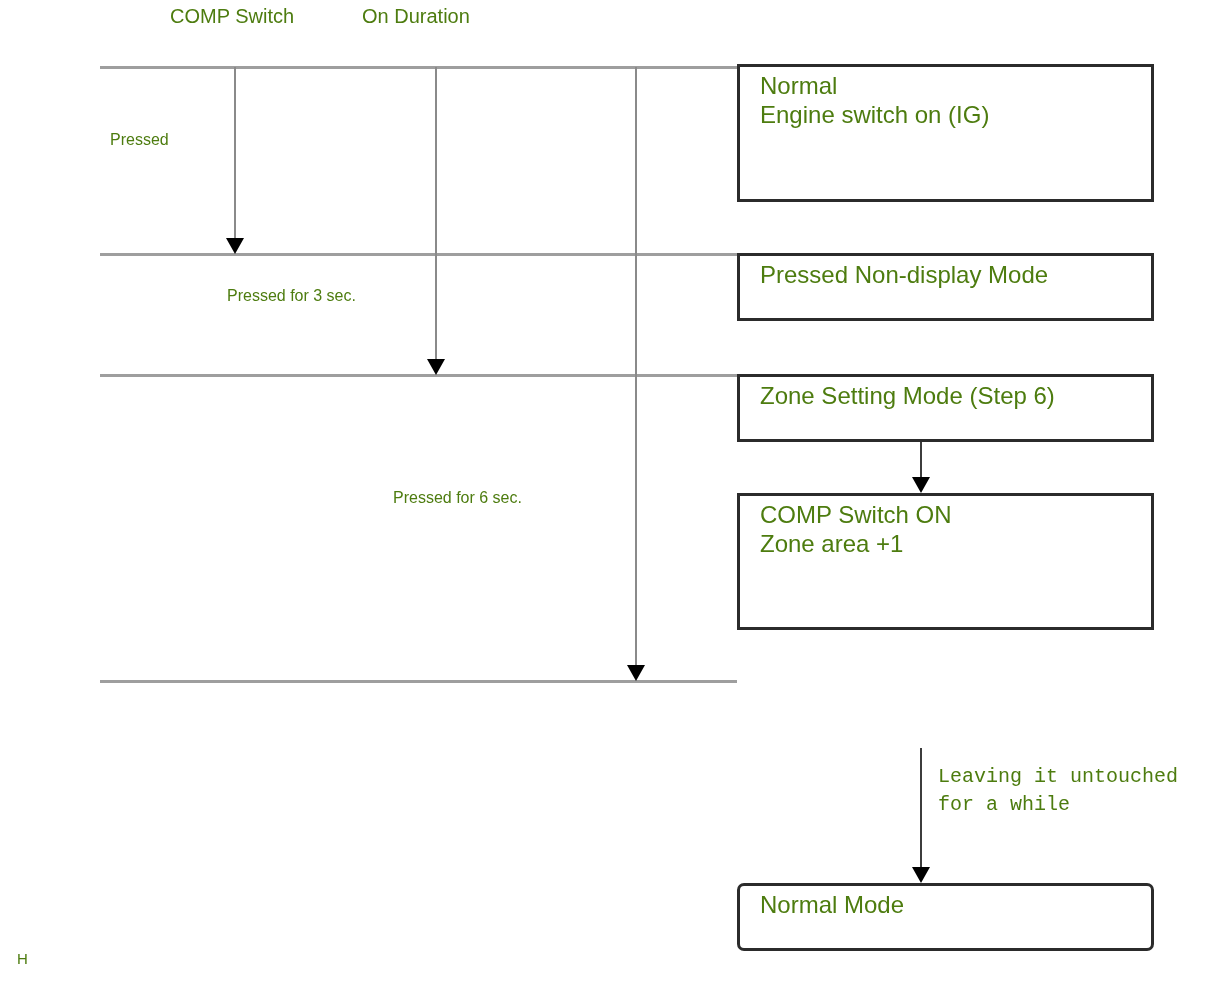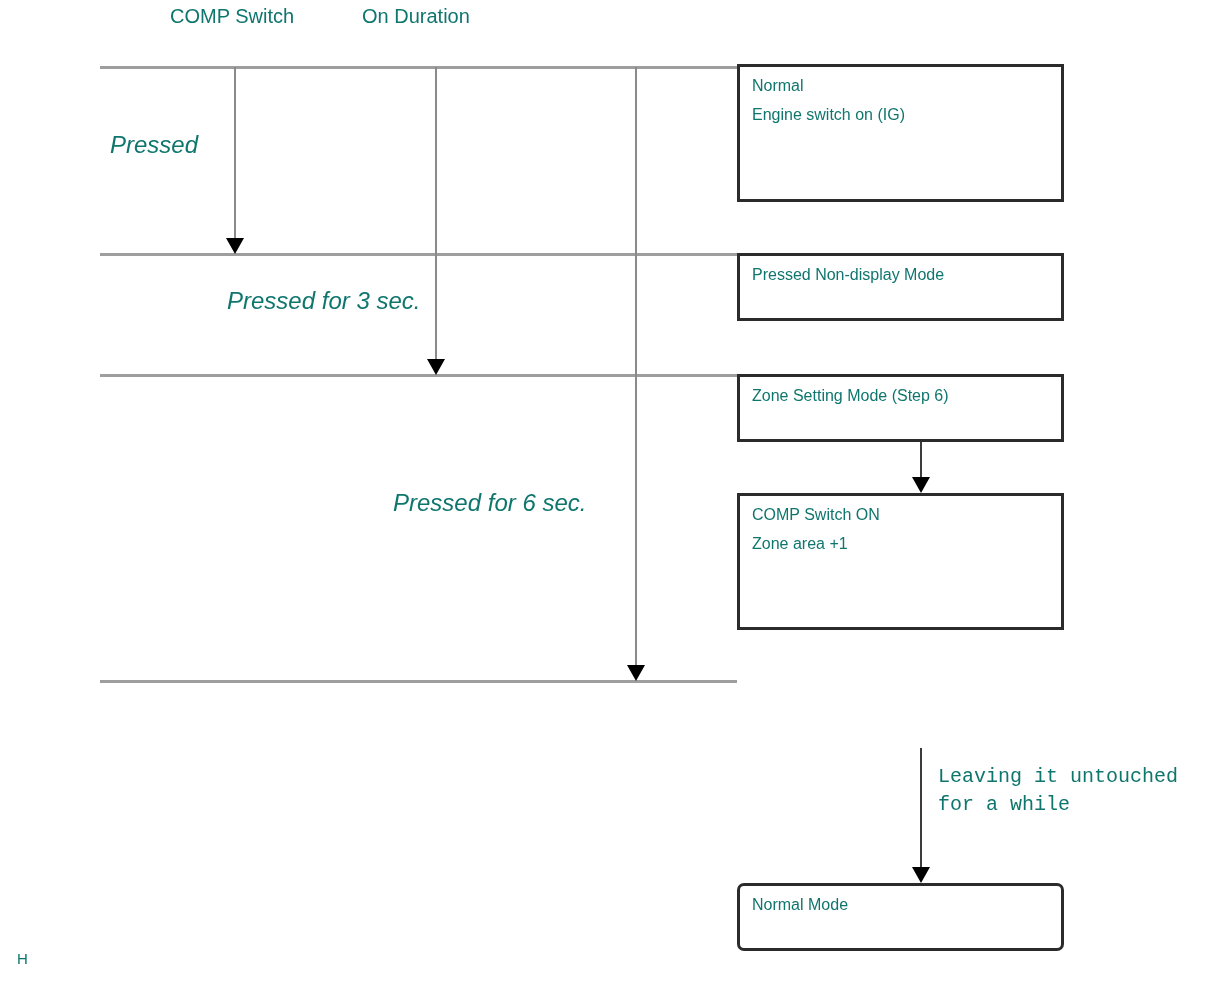--- a/index.html
+++ b/index.html
@@ -6,21 +6,21 @@
     margin: 0;
     padding: 0;
     background: #ffffff;
   }
   .stage {
     position: relative;
     width: 1210px;
     height: 986px;
     background: #ffffff;
     font-family: "Liberation Sans", sans-serif;
-    color: #0f766e;
+    color: #4d7c0f;
     overflow: hidden;
   }
   .hdr {
     position: absolute;
     top: 5px;
     font-size: 20px;
     white-space: nowrap;
   }
   .hline {
     position: absolute;
@@ -37,33 +37,32 @@
   .arrowhead {
     position: absolute;
     width: 0;
     height: 0;
     border-left: 9px solid transparent;
     border-right: 9px solid transparent;
     border-top: 16px solid #000000;
   }
   .evt-label {
     position: absolute;
-    font-size: 24px;
+    font-size: 16px;
     white-space: nowrap;
-    font-style: italic;
   }
   .box {
     position: absolute;
     left: 737px;
-    width: 327px;
+    width: 417px;
     border: 3px solid #2b2b2b;
     background: #ffffff;
     box-sizing: border-box;
-    padding: 4px 12px;
-    font-size: 16px;
+    padding: 4px 20px;
+    font-size: 24px;
     line-height: 29px;
   }
   .box span { display: block; white-space: nowrap; }
   .connector {
     position: absolute;
     width: 2px;
     background: #3c3c3c;
   }
   .leaving {
     position: absolute;

